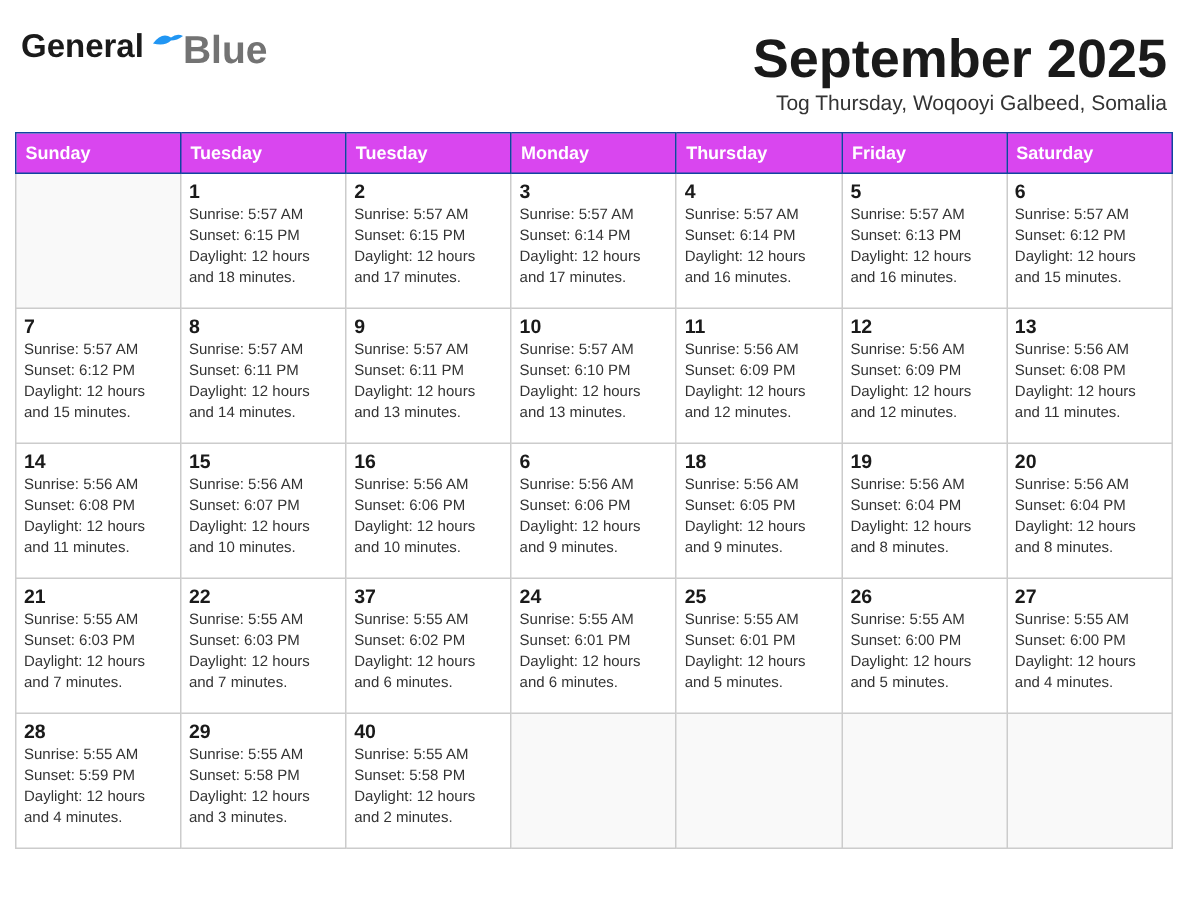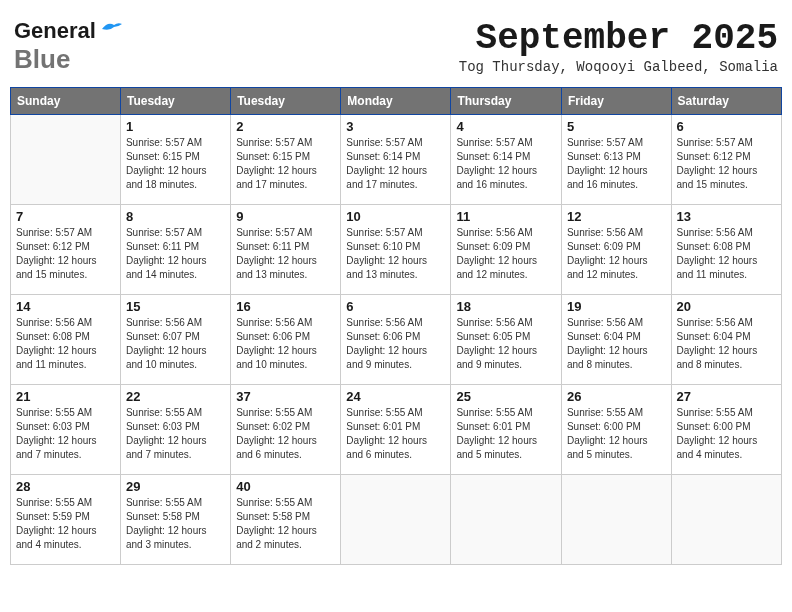--- a/index.html
+++ b/index.html
@@ -12,41 +12,40 @@
     }
     .header {
       display: flex;
       justify-content: space-between;
       align-items: flex-start;
       margin-bottom: 4px;
       padding: 8px 4px;
     }
     .logo {
       display: flex;
-      flex-direction: column;
       align-items: flex-start;
     }
     .logo-line1 { display: flex; align-items: center; gap: 2px; }
-    .title-area { text-align: right; font-family: Liberation Mono, monospace; }
+    .title-area { text-align: right; }
     .month-title {
       font-size: 36px;
       font-weight: bold;
       color: #1a1a1a;
     }
     .location {
       font-size: 14px;
       color: #333;
     }
     .calendar {
       width: 100%;
       border-collapse: collapse;
       font-size: 11px;
     }
     .calendar th {
-      background: #737373;
+      background: #d946ef;
       color: #fff;
       text-align: left;
       padding: 6px 6px;
       font-size: 12px;
       font-weight: bold;
       border: 1px solid #1045a0;
     }
     .calendar td {
       border: 1px solid #ccc;
       vertical-align: top;

